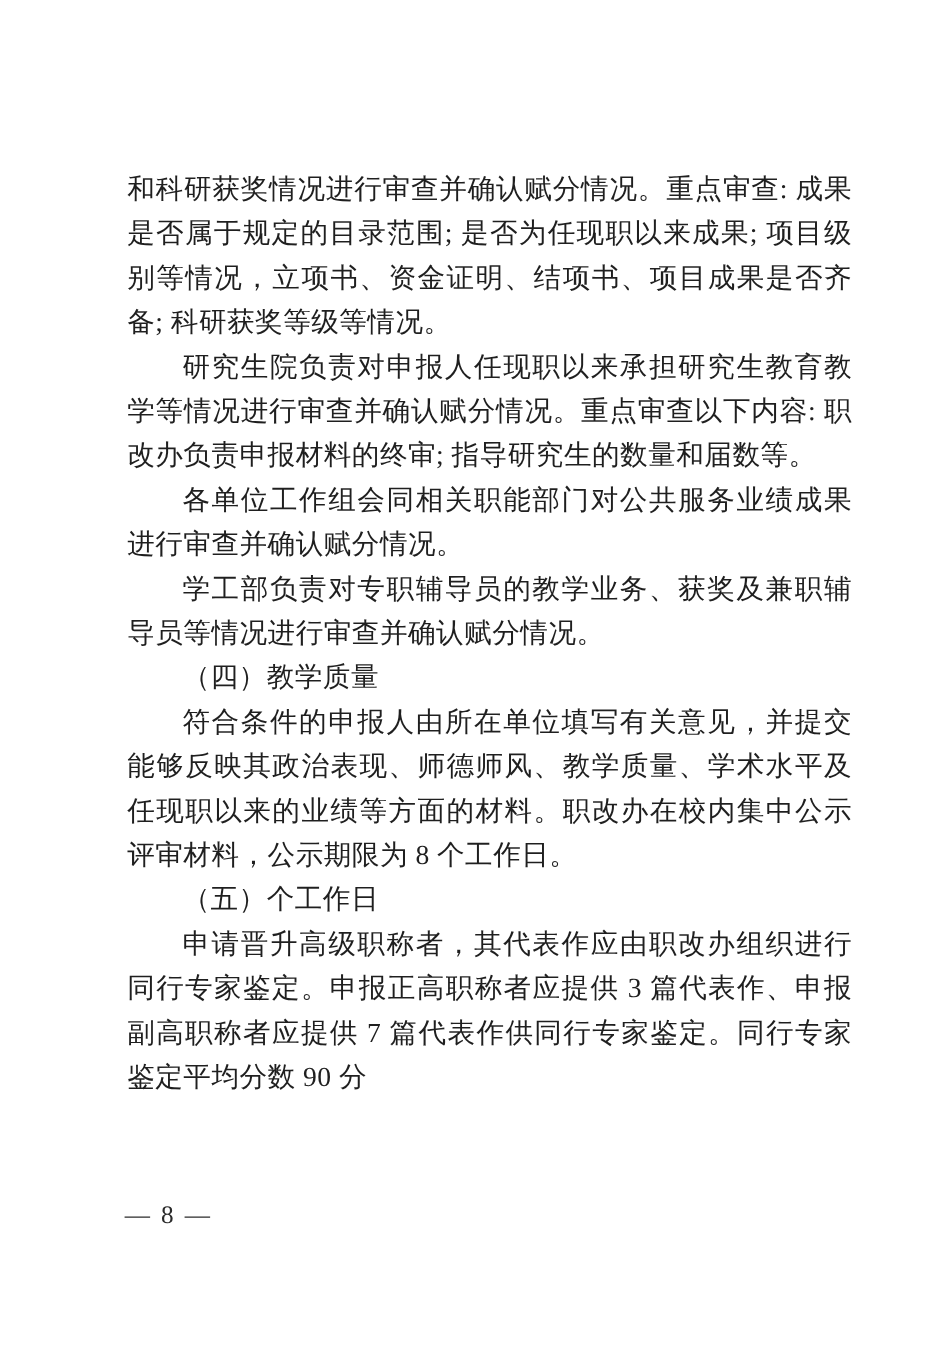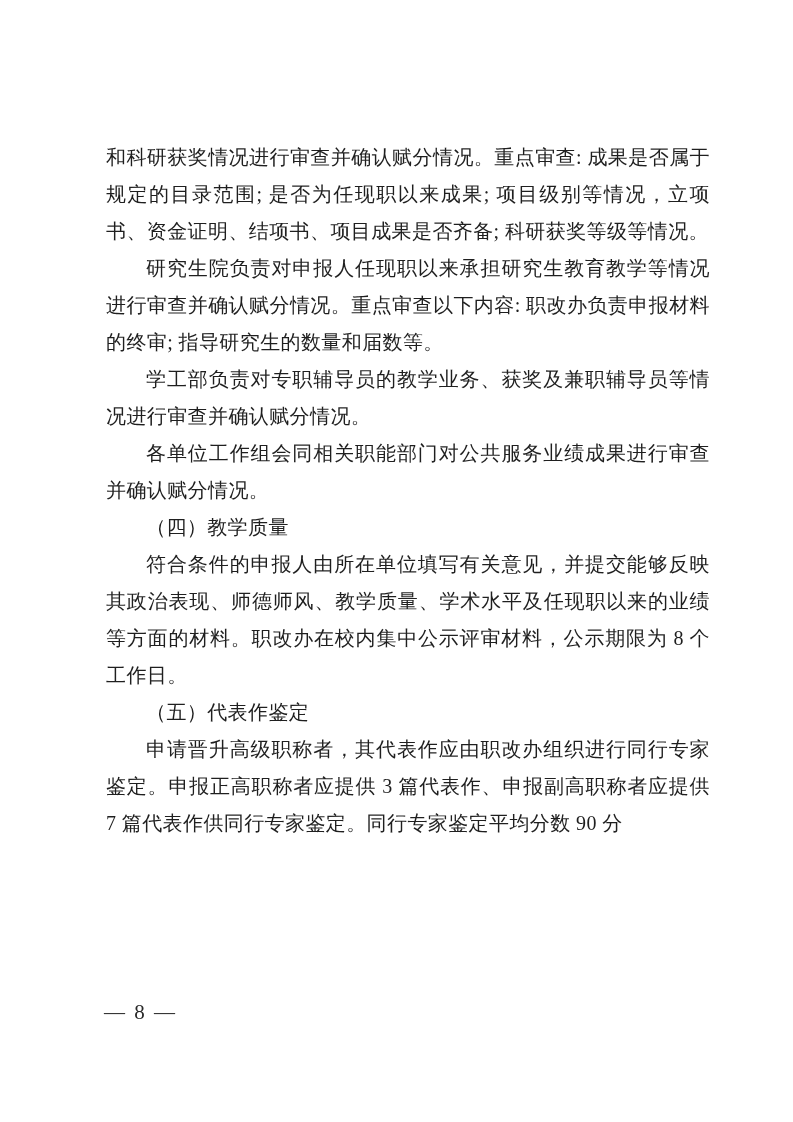--- a/index.html
+++ b/index.html
@@ -16,21 +16,21 @@
     font-family: "Liberation Serif", "DejaVu Serif", serif;
   }
   .content {
     position: absolute;
     left: 106px;
     top: 139px;
     width: 604px;
   }
   .para {
     margin: 0;
-    font-size: 20px;
+    font-size: 23px;
     line-height: 37px;
     color: #1f1f1f;
     text-align: justify;
     text-justify: inter-ideograph;
     letter-spacing: 0.4px;
   }
   .para.indent {
     text-indent: 2em;
   }
   .page-number {
@@ -44,21 +44,21 @@
     white-space: pre;
   }
 </style>
 </head>
 <body>
 
 <div class="page">
   <div class="content">
     <p class="para">和科研获奖情况进行审查并确认赋分情况。重点审查: 成果是否属于规定的目录范围; 是否为任现职以来成果; 项目级别等情况，立项书、资金证明、结项书、项目成果是否齐备; 科研获奖等级等情况。</p>
     <p class="para indent">研究生院负责对申报人任现职以来承担研究生教育教学等情况进行审查并确认赋分情况。重点审查以下内容: 职改办负责申报材料的终审; 指导研究生的数量和届数等。</p>
+    <p class="para indent">各单位工作组会同相关职能部门对公共服务业绩成果进行审查并确认赋分情况。</p>
     <p class="para indent">学工部负责对专职辅导员的教学业务、获奖及兼职辅导员等情况进行审查并确认赋分情况。</p>
-    <p class="para indent">各单位工作组会同相关职能部门对公共服务业绩成果进行审查并确认赋分情况。</p>
     <p class="para indent">（四）教学质量</p>
     <p class="para indent">符合条件的申报人由所在单位填写有关意见，并提交能够反映其政治表现、师德师风、教学质量、学术水平及任现职以来的业绩等方面的材料。职改办在校内集中公示评审材料，公示期限为 8 个工作日。</p>
-    <p class="para indent">（五）代表作鉴定</p>
+    <p class="para indent">（五）个工作日</p>
     <p class="para indent">申请晋升高级职称者，其代表作应由职改办组织进行同行专家鉴定。申报正高职称者应提供 3 篇代表作、申报副高职称者应提供 7 篇代表作供同行专家鉴定。同行专家鉴定平均分数 90 分</p>
   </div>
   <div class="page-number">— 8 —</div>
 </div>
 
 </body></html>

